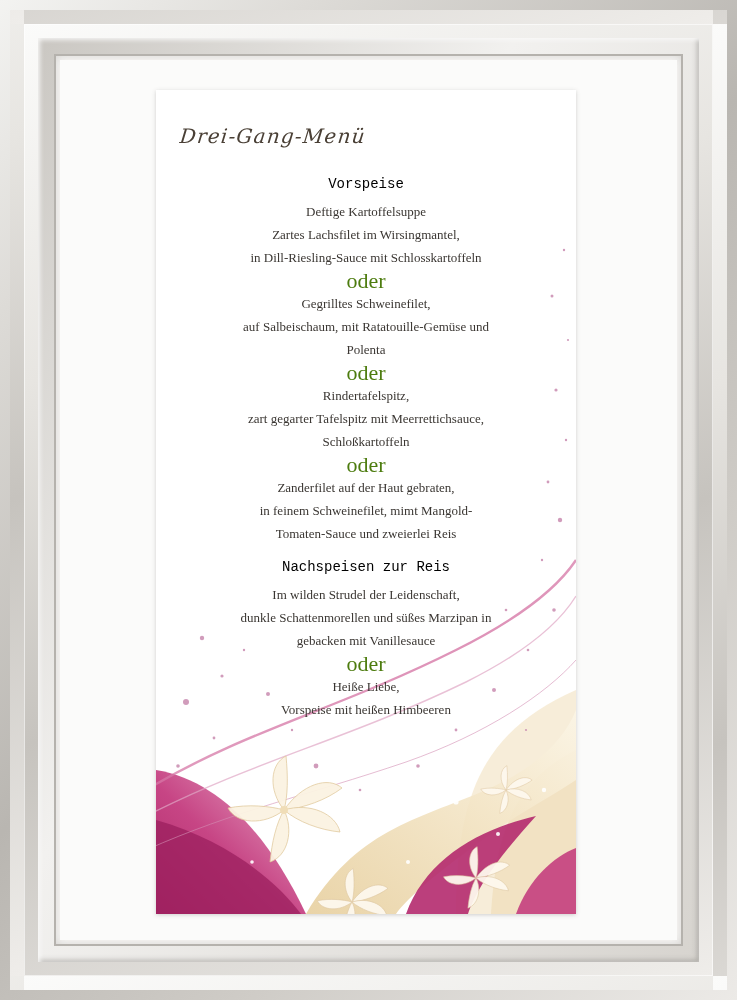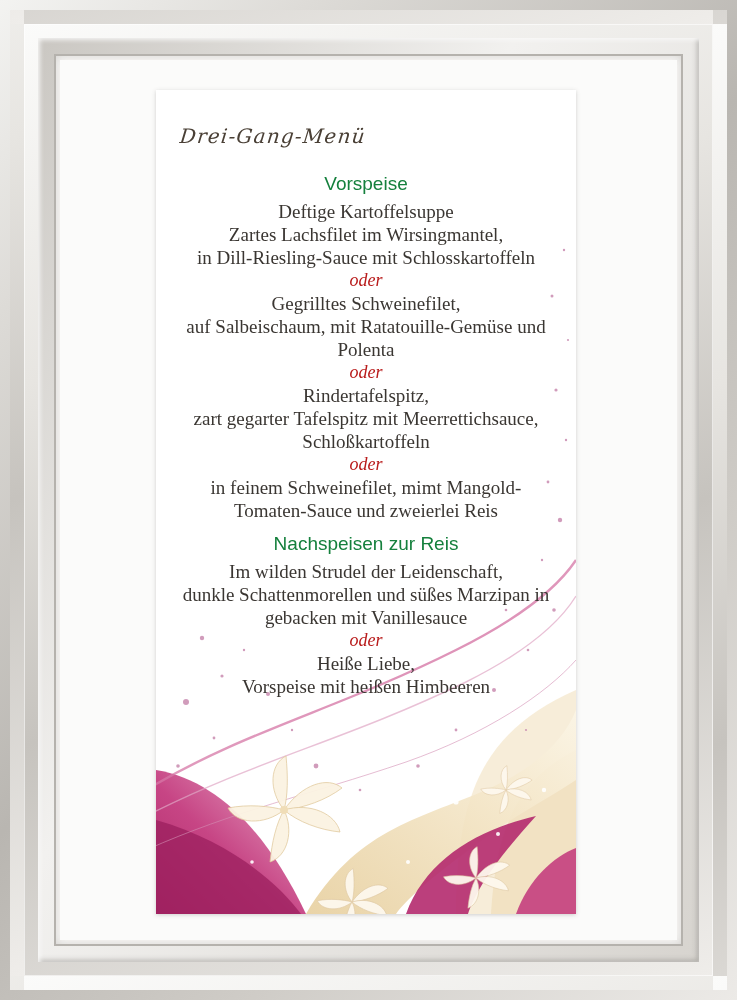--- a/index.html
+++ b/index.html
@@ -97,38 +97,37 @@
     transform: skewX(-6deg);
   }
   .lines {
     position: absolute;
     left: 8px;
     top: 72px;
     width: 404px;
     text-align: center;
   }
   .course-heading {
-    color: #15803d;
-    font-size: 19px;
+    color: #000000;
+    font-size: 14px;
     line-height: 30px;
     margin: 7px 0 1px 0;
-    font-family: Liberation Sans, sans-serif;
+    font-family: Liberation Mono, monospace;
   }
   .dish {
     color: #3a3632;
-    font-size: 19px;
+    font-size: 13px;
     line-height: 23px;
     font-family: "Liberation Serif", serif;
   }
   .oder {
-    color: #b91c1c;
-    font-size: 18px;
+    color: #4d7c0f;
+    font-size: 22px;
     line-height: 23px;
     font-family: "Liberation Serif", serif;
-    font-style: italic;
   }
 </style>
 </head>
 <body>
 
 <div id="frame-outer">
   <div id="frame-bevel-1"></div>
   <div id="frame-bevel-2"></div>
   <div id="frame-inner-lip"></div>
   <div id="mat"></div>
@@ -254,20 +253,21 @@
         <div class="dish">in Dill-Riesling-Sauce mit Schlosskartoffeln</div>
         <div class="oder">oder</div>
         <div class="dish">Gegrilltes Schweinefilet,</div>
         <div class="dish">auf Salbeischaum, mit Ratatouille-Gemüse und</div>
         <div class="dish">Polenta</div>
         <div class="oder">oder</div>
         <div class="dish">Rindertafelspitz,</div>
         <div class="dish">zart gegarter Tafelspitz mit Meerrettichsauce,</div>
         <div class="dish">Schloßkartoffeln</div>
         <div class="oder">oder</div>
+        <div class="dish">Zanderfilet auf der Haut gebraten,</div>
         <div class="dish">in feinem Schweinefilet, mimt Mangold-</div>
         <div class="dish">Tomaten-Sauce und zweierlei Reis</div>
 
         <div class="course-heading">Nachspeisen zur Reis</div>
         <div class="dish">Im wilden Strudel der Leidenschaft,</div>
         <div class="dish">dunkle Schattenmorellen und süßes Marzipan in</div>
         <div class="dish">gebacken mit Vanillesauce</div>
         <div class="oder">oder</div>
         <div class="dish">Heiße Liebe,</div>
         <div class="dish">Vorspeise mit heißen Himbeeren</div>

